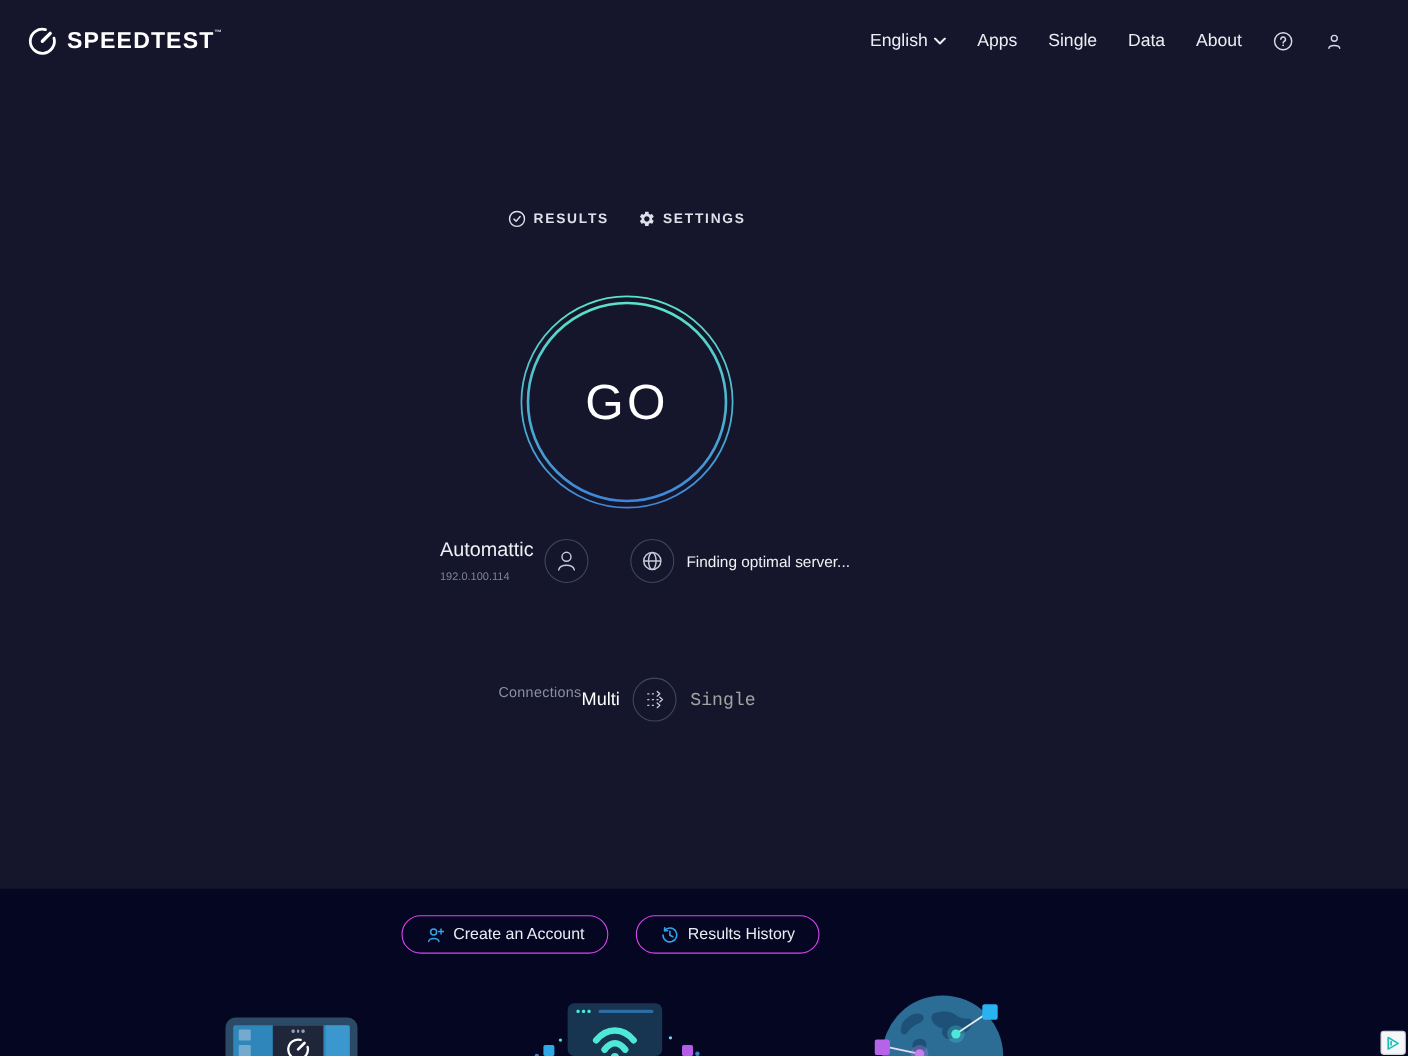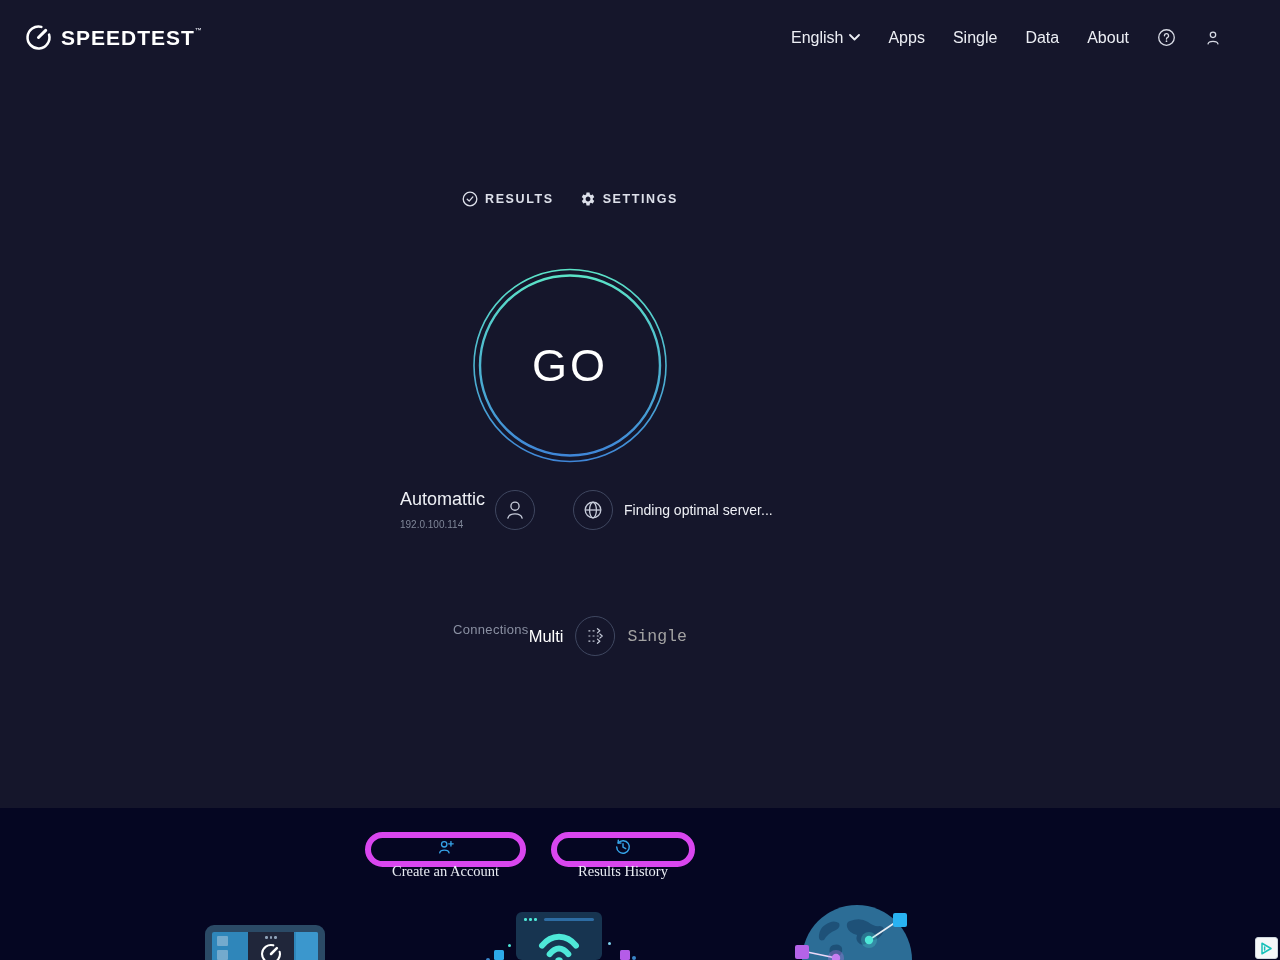--- a/index.html
+++ b/index.html
@@ -80,24 +80,24 @@
   .conn-mode.active { color: #ffffff; }
   .conn-mode.inactive { color: #a3a3a3; font-family: Liberation Mono, monospace; }
   .toggle-circle { cursor: pointer; }
 
   
   .footer {
     position: relative; height: 152px; background: #050622; overflow: hidden;
   }
   .footer-buttons { position: absolute; top: 24px; left: 365px; display: flex; gap: 25px; }
   .pill-btn {
-    height: 35px; border-radius: 18px; border: 6px solid #d946ef;
+    height: 35px; border-radius: 18px; border: 1px solid #d946ef;
     background: transparent; color: #e9ecf3; font-size: 14.5px;
-    font-family: Liberation Serif, serif;
-    display: flex; align-items: center; gap: 7px; padding: 0 21px; cursor: pointer; flex-direction: column;
+    font-family: Liberation Sans, sans-serif;
+    display: flex; align-items: center; gap: 7px; padding: 0 21px; cursor: pointer;
   }
 
   
   .illus { position: absolute; }
   .illus-monitor { top: 117px; left: 205px; width: 120px; height: 40px; }
   .monitor-frame {
     width: 120px; height: 40px; background: #2b4a66; border-radius: 9px 9px 0 0;
     padding: 7px 7px 0 7px;
   }
   .monitor-screen { position: relative; width: 100%; height: 33px; background: #2f86ba; border-radius: 2px 2px 0 0; overflow: hidden; }

